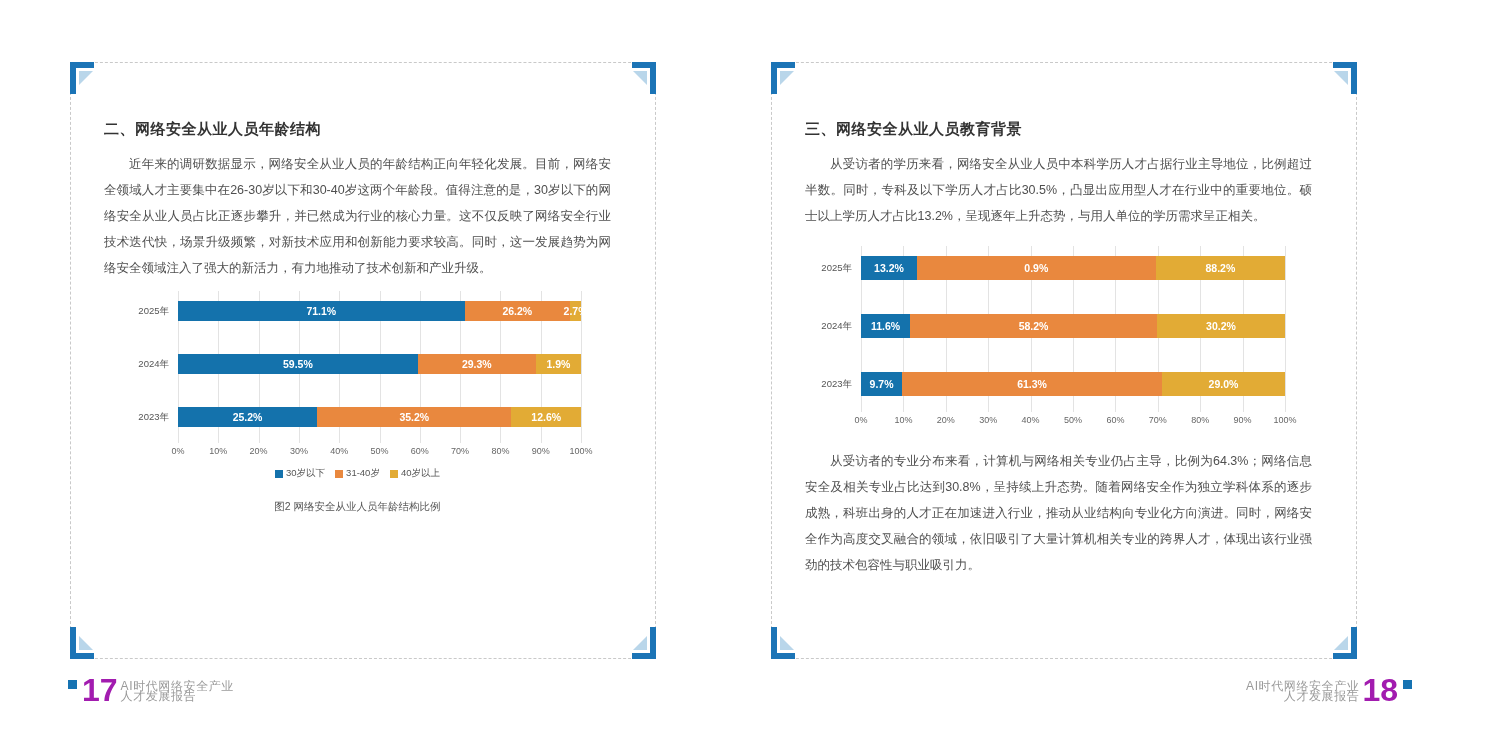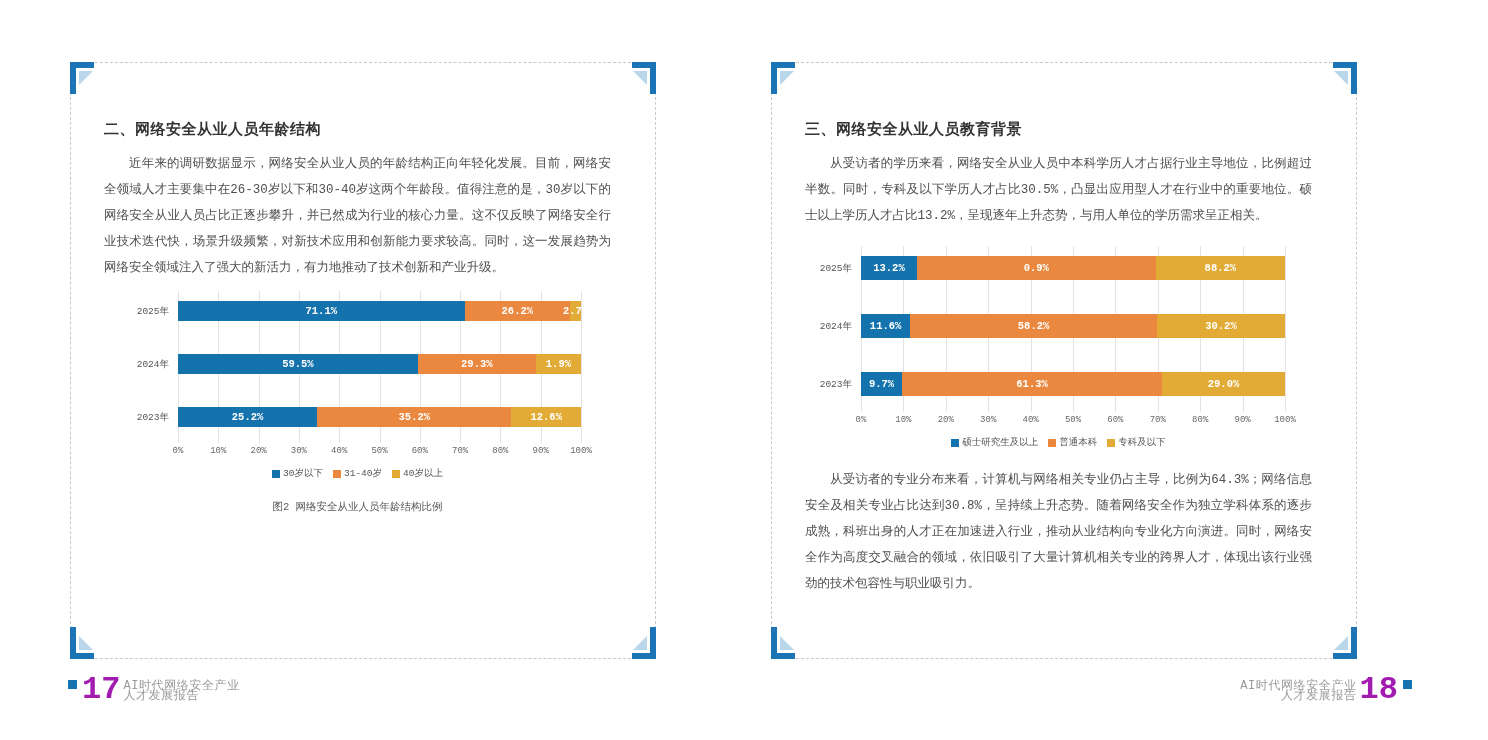--- a/index.html
+++ b/index.html
@@ -1,19 +1,19 @@
 <!DOCTYPE html>
 <html><head>
 <meta charset="utf-8">
 <style>
   html,body { margin:0; padding:0; background:#fff; }
   .canvas {
     position:relative; width:1488px; height:740px; overflow:hidden;
     background:#ffffff;
-    font-family:Liberation Mono, monospace;
+    font-family:Liberation Sans, sans-serif;
   }
   
   .page {
     position:absolute; top:62px; width:586px; height:597px;
     border:1px dashed #c9c9c9; background:#fff; box-sizing:border-box;
   }
   .page.left  { left:70px; }
   .page.right { left:771px; }
 
   
@@ -281,34 +281,20 @@
             <span style="left: 20%;">20%</span>
             <span style="left: 30%;">30%</span>
             <span style="left: 40%;">40%</span>
             <span style="left: 50%;">50%</span>
             <span style="left: 60%;">60%</span>
             <span style="left: 70%;">70%</span>
             <span style="left: 80%;">80%</span>
             <span style="left: 90%;">90%</span>
             <span style="left: 100%;">100%</span>
           </div>
-          <div class="legend">
-            <div class="legend-item">
-              <span class="legend-swatch" style="background: rgb(20, 114, 172);"></span>
-              <span>硕士研究生及以上</span>
-            </div>
-            <div class="legend-item">
-              <span class="legend-swatch" style="background: rgb(233, 136, 62);"></span>
-              <span>普通本科</span>
-            </div>
-            <div class="legend-item">
-              <span class="legend-swatch" style="background: rgb(226, 171, 53);"></span>
-              <span>专科及以下</span>
-            </div>
-          </div>
         </div>
 
       <p class="body-text para-2">从受访者的专业分布来看，计算机与网络相关专业仍占主导，比例为64.3%；网络信息安全及相关专业占比达到30.8%，呈持续上升态势。随着网络安全作为独立学科体系的逐步成熟，科班出身的人才正在加速进入行业，推动从业结构向专业化方向演进。同时，网络安全作为高度交叉融合的领域，依旧吸引了大量计算机相关专业的跨界人才，体现出该行业强劲的技术包容性与职业吸引力。</p>
     </div>
   </div>
 
   <div class="footer fl">
     <div class="footer-square"></div>
     <div class="footer-number">17</div>
     <div class="footer-label">

